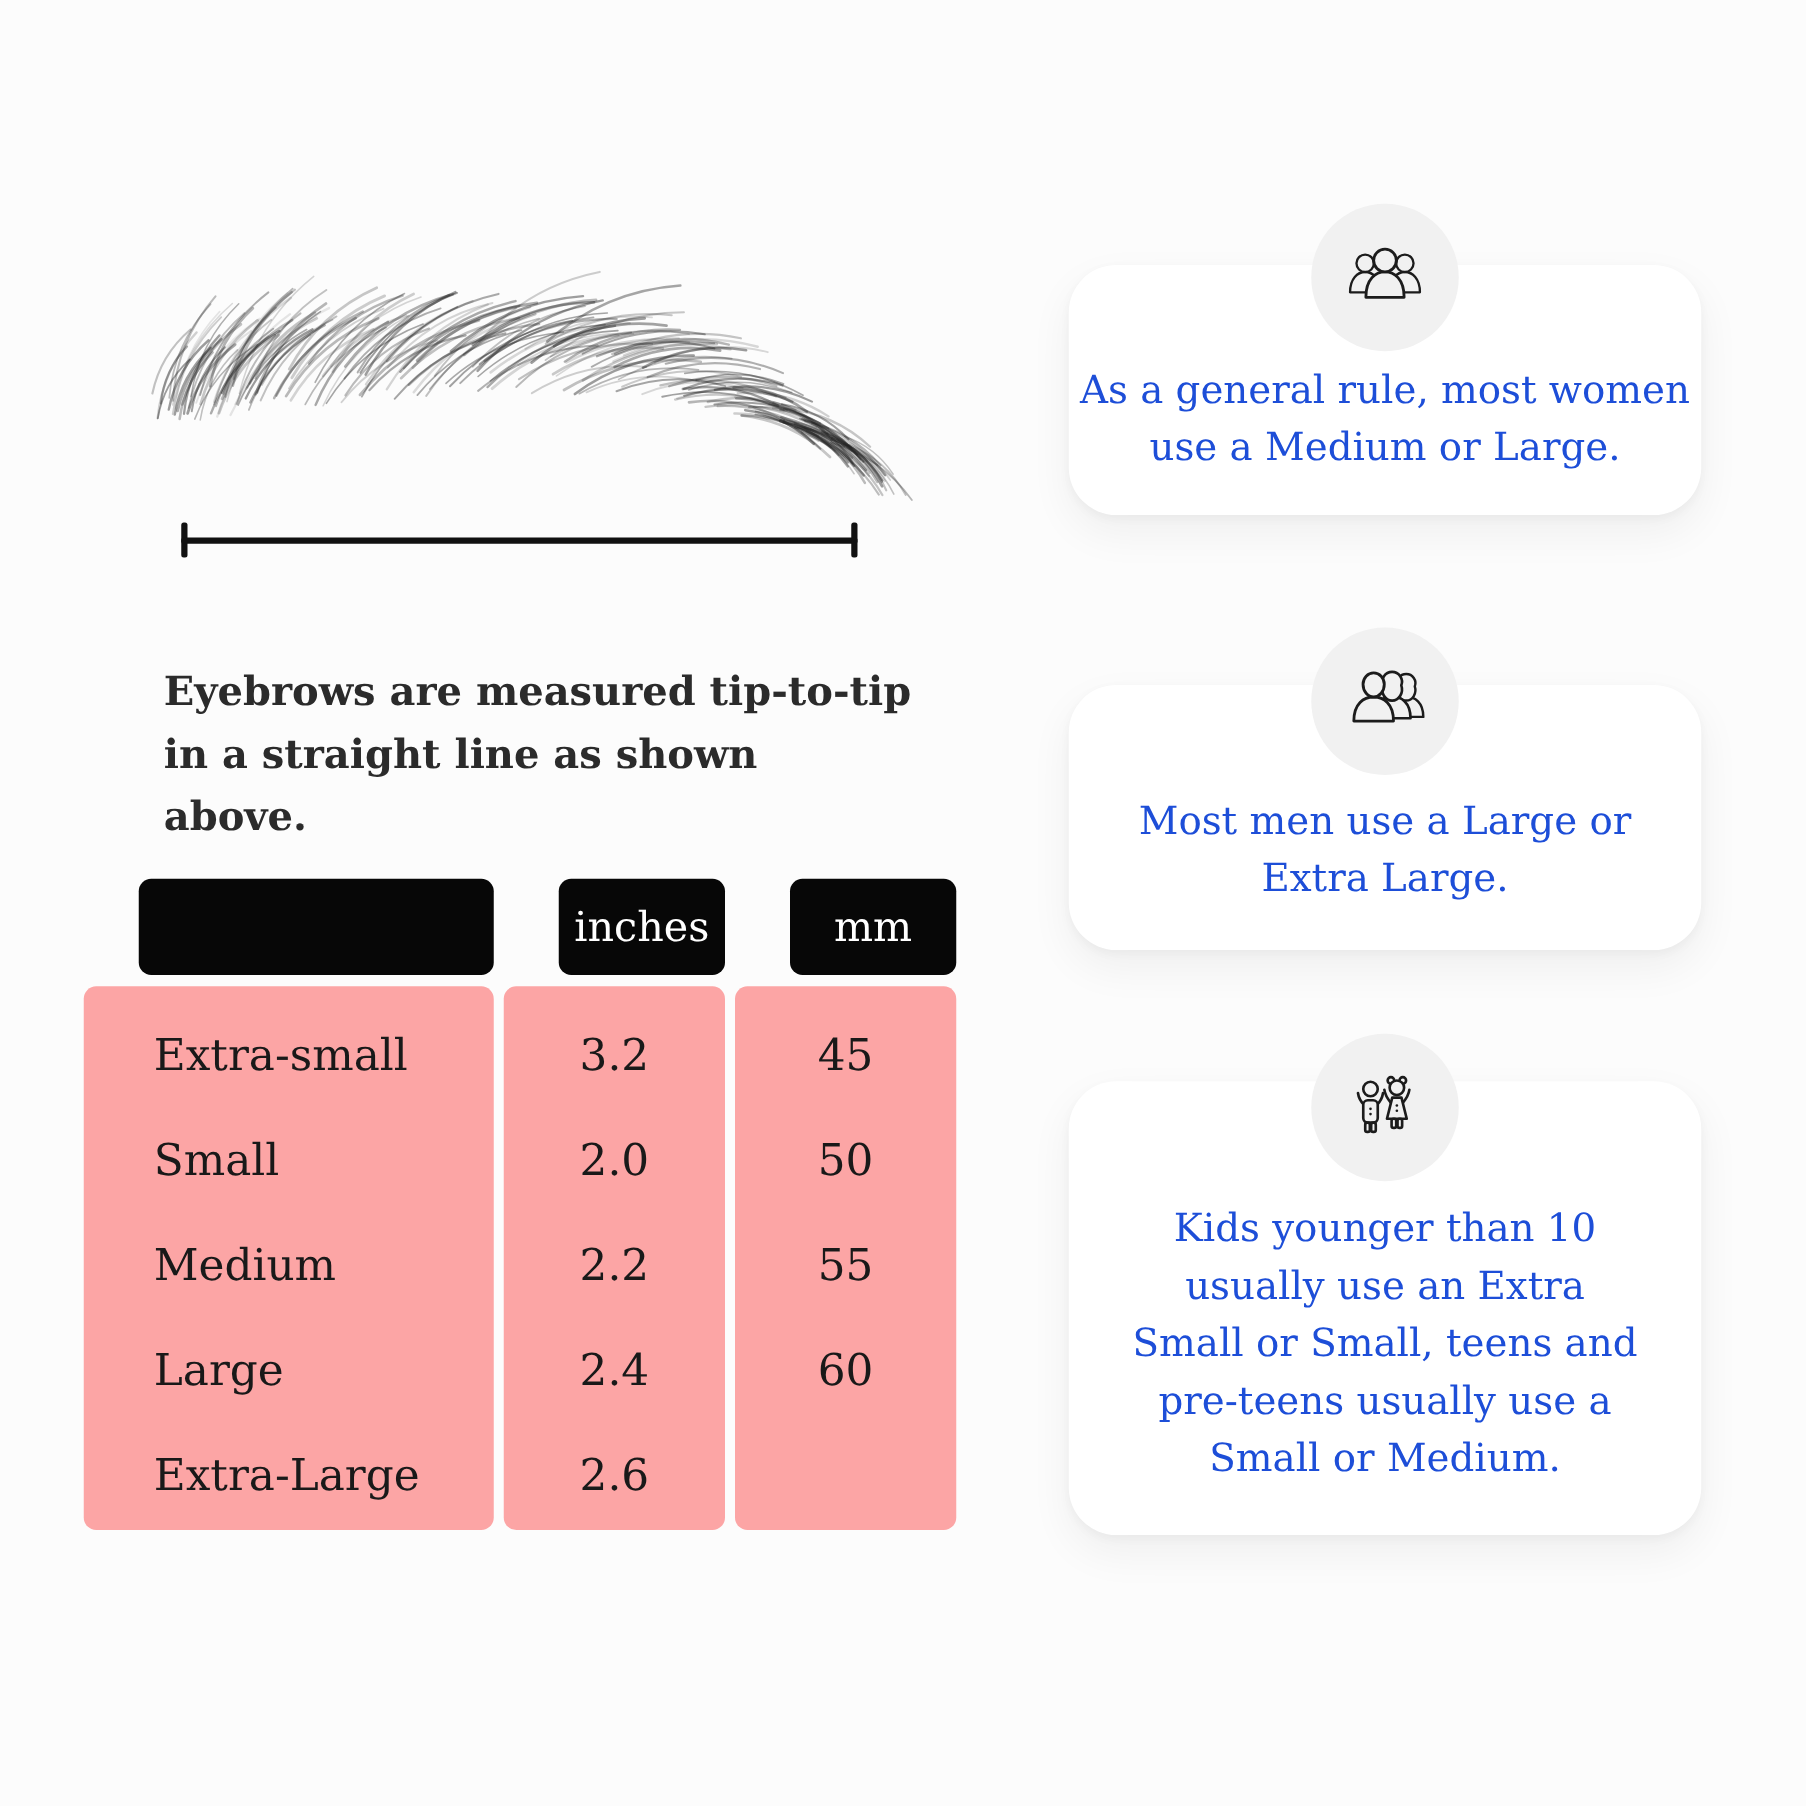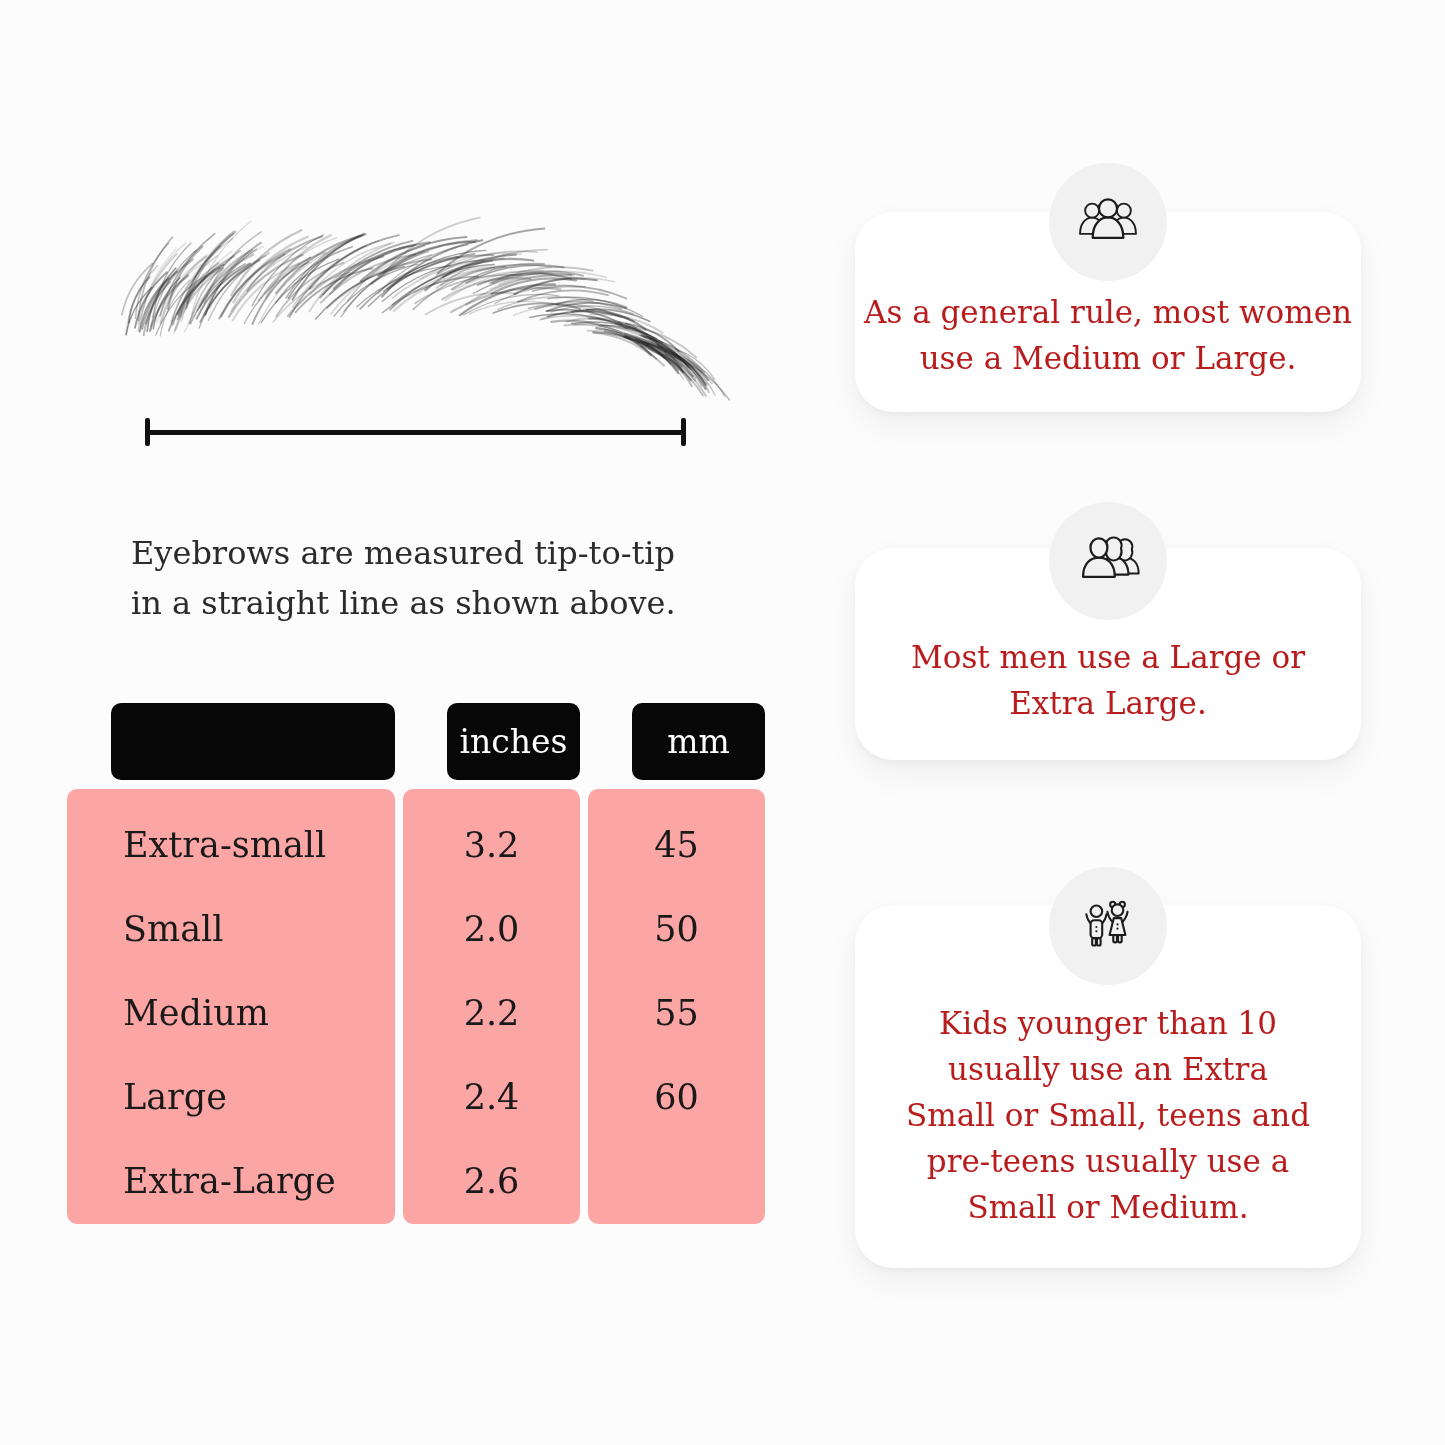--- a/index.html
+++ b/index.html
@@ -14,48 +14,48 @@
   
   #eyebrow-svg{left:116px;top:240px;width:572px;height:160px;overflow:visible;}
 
   .ruler{left:145px;top:417px;width:541px;height:30px;}
   .ruler-line{position:absolute;left:0;top:13px;width:100%;height:5px;background:#111;border-radius:2px;}
   .ruler-tick{position:absolute;top:1px;width:5px;height:28px;background:#111;border-radius:2px;}
   .ruler-tick.left{left:0;}
   .ruler-tick.right{right:0;}
 
   .caption{left:131px;top:496px;width:600px;font-size:32px;line-height:50px;color:#2b2b2b;}
-  .caption span{display:block;}
+  .caption span{display:block;font-weight:bold;}
 
   
   .size-table{left:67px;top:703px;width:698px;display:grid;
               grid-template-columns:328px 177px 177px;column-gap:8px;row-gap:9px;}
   .th{height:77px;background:#070707;border-radius:10px;color:#fff;
       display:flex;align-items:center;justify-content:center;font-size:33px;margin-left:44px;}
   .tcol{height:435px;background:#fca5a5;border-radius:10px;padding-top:14px;box-sizing:border-box;}
   .trow{height:84px;display:flex;align-items:center;font-size:35px;color:#191919;}
   .tcol.c-size .trow{padding-left:56px;}
   .tcol.c-num .trow{justify-content:center;}
 
   
   .card{left:855px;width:506px;background:#ffffff;border-radius:38px;
         box-shadow:0 14px 34px rgba(0,0,0,0.055),0 3px 8px rgba(0,0,0,0.035);
         display:flex;flex-direction:column;align-items:center;justify-content:center;
         box-sizing:border-box;}
   .card-1{top:212px;height:200px;padding-top:46px;}
   .card-2{top:548px;height:212px;padding-top:52px;}
-  .card-3{top:905px;height:363px;padding-top:57px;}
+  .card-3{top:865px;height:363px;padding-top:57px;}
   .badge{position:absolute;left:50%;transform:translateX(-50%);
          width:118px;height:118px;border-radius:50%;background:#f1f1f1;
          display:flex;align-items:center;justify-content:center;}
   .card-1 .badge{top:-49px;}
   .card-2 .badge{top:-46px;}
   .card-3 .badge{top:-38px;}
   .badge svg{width:68px;height:58px;overflow:visible;}
-  .card-text{margin:0;text-align:center;font-size:31px;line-height:46px;color:#b91c1c;}
+  .card-text{margin:0;text-align:center;font-size:31px;line-height:46px;color:#1d4ed8;}
   .card-text span{display:block;}
 
   .icon-stroke{fill:#f1f1f1;stroke:#1c1c1c;stroke-width:4;stroke-linecap:round;stroke-linejoin:round;}
   .icon-thin{fill:none;stroke:#1c1c1c;stroke-width:4;stroke-linecap:round;}
   .icon-dot{fill:#1c1c1c;stroke:none;}
 </style>
 </head>
 <body>
 
 <svg id="eyebrow-svg" class="abs" viewBox="0 0 572 160">

